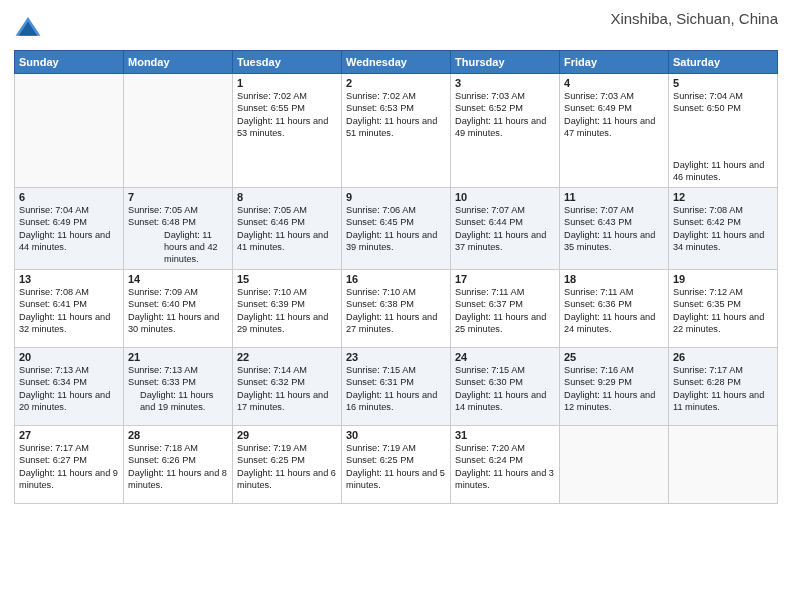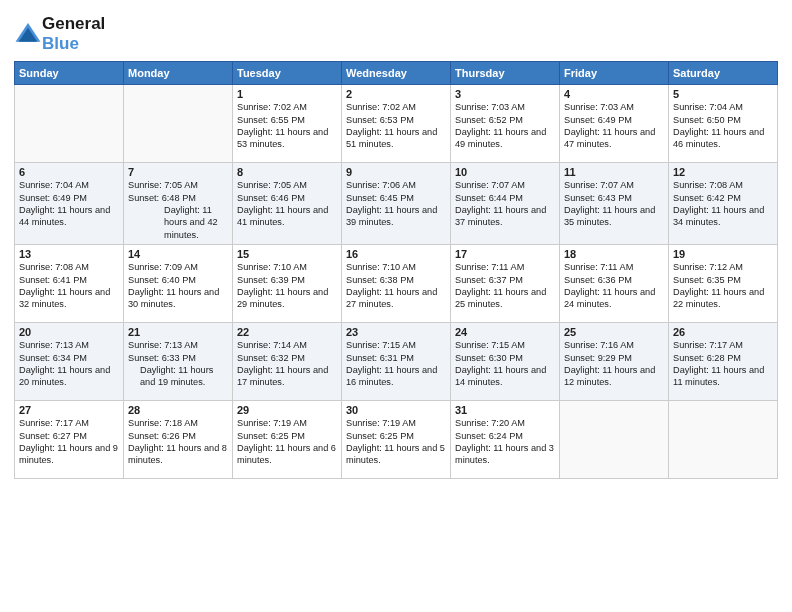--- a/index.html
+++ b/index.html
@@ -83,28 +83,23 @@
 </head>
 <body>
 
 <div class="page">
   <div class="header">
     <div class="logo">
       <svg class="logo-icon" viewBox="0 0 36 36">
         <polygon points="18,4 34,28 2,28" fill="#4a90d9"></polygon>
         <polygon points="18,10 30,28 6,28" fill="#1a5fa0"></polygon>
       </svg>
-      <div>
-        <div style="font-size:17px;font-weight:bold;color:#1a1a1a;line-height:1.15;">
-          <span style="color:#1a1a1a;">General</span>
-        </div>
-        <div style="font-size:17px;font-weight:bold;color:#4a90d9;line-height:1.15;">Blue</div>
-      </div>
     </div>
     <div class="title-block">
+      <div class="location">Xinshiba, Sichuan, China</div>
     </div>
   </div>
 
   <table>
     <thead>
       <tr>
         <th>Sunday</th>
         <th>Monday</th>
         <th>Tuesday</th>
         <th>Wednesday</th>
@@ -138,21 +133,21 @@
           <td>
             <span class="day-num">4</span>
             <div style="line-height: 1.35;">Sunrise: 7:03 AM</div>
             <div style="line-height: 1.35;">Sunset: 6:49 PM</div>
             <div style="line-height: 1.35;">Daylight: 11 hours and 47 minutes.</div>
           </td>
           <td>
             <span class="day-num">5</span>
             <div style="line-height: 1.35;">Sunrise: 7:04 AM</div>
             <div style="line-height: 1.35;">Sunset: 6:50 PM</div>
-            <div style="line-height: 1.35;">Daylight: 11 hours and 46 minutes.</div>
+            <div style="line-height: 1.35; margin-top: 44px;">Daylight: 11 hours and 46 minutes.</div>
           </td>
         </tr>
         <tr>
           <td>
             <span class="day-num">6</span>
             <div style="line-height: 1.35;">Sunrise: 7:04 AM</div>
             <div style="line-height: 1.35;">Sunset: 6:49 PM</div>
             <div style="line-height: 1.35;">Daylight: 11 hours and 44 minutes.</div>
           </td>
           <td>

